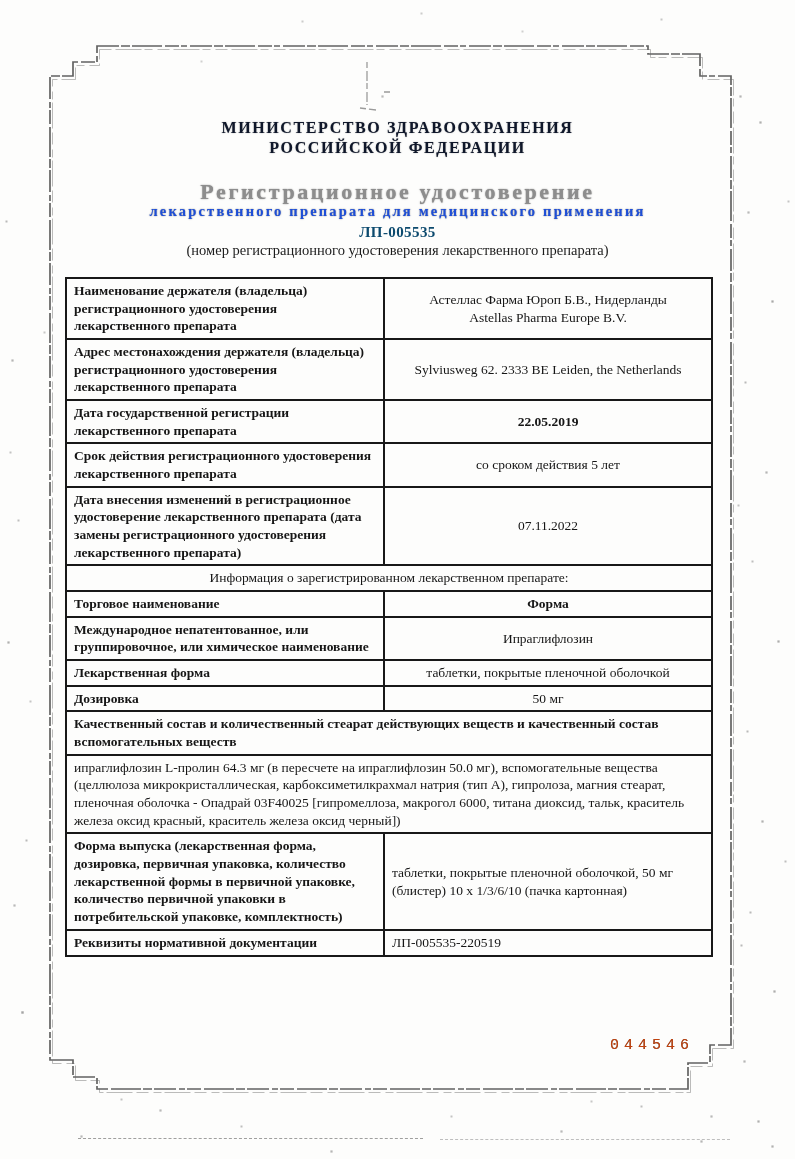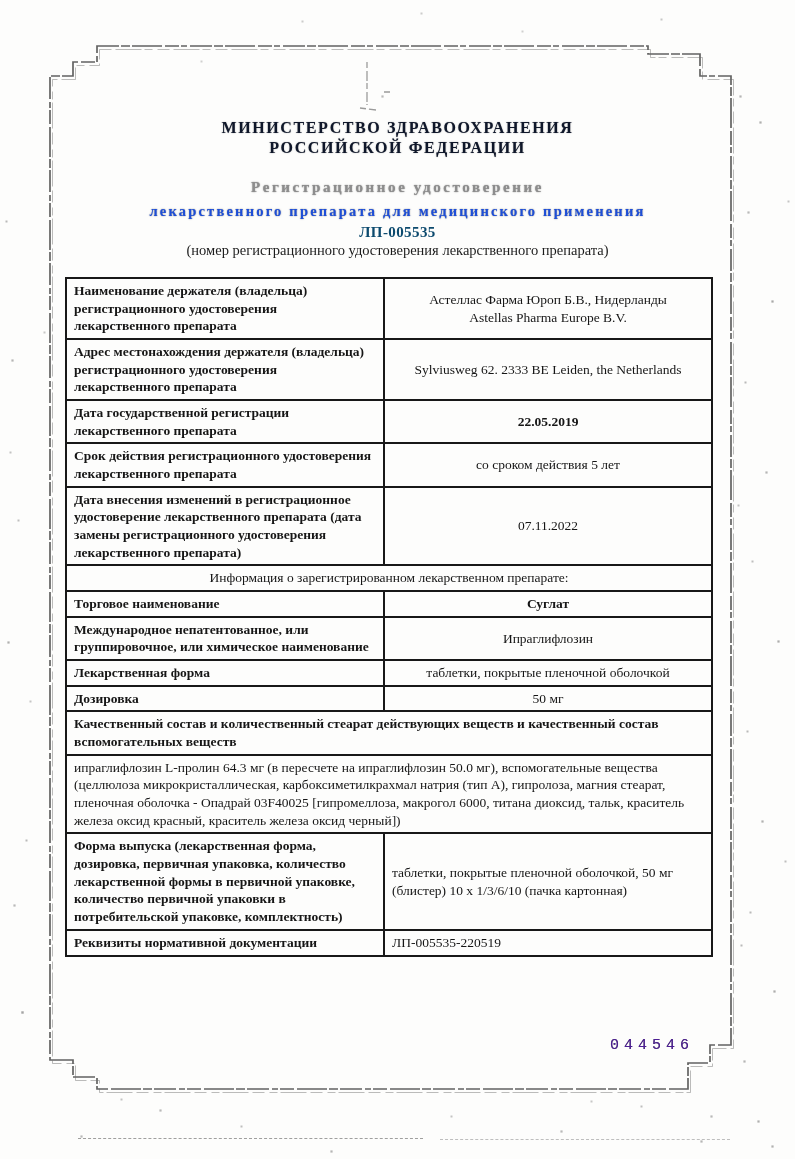--- a/index.html
+++ b/index.html
@@ -15,21 +15,21 @@
   .frame{position:absolute;left:0;top:0;}
 
   
   .hdr{position:absolute;left:0;width:795px;text-align:center;white-space:nowrap;}
   .ministry{
     top:119px;font-size:16px;font-weight:bold;letter-spacing:1.6px;
     color:#0f172a;text-shadow:0 0 1.2px rgba(140,140,140,.9);
   }
   .ministry2{top:139px;}
   .doc-title1{
-    top:179px;font-size:15px;font-weight:bold;letter-spacing:2.6px;
+    top:179px;font-size:22px;font-weight:bold;letter-spacing:2.6px;
     color:#8d8d8d;text-shadow:0 0 1.4px rgba(120,120,120,.95);
   }
   .doc-title2{
     top:203px;font-size:14.5px;font-weight:bold;letter-spacing:2.2px;
     color:#1d4ed8;text-shadow:0 0 1.5px rgba(120,120,120,.95);
   }
   .reg-num{top:224px;font-size:15px;font-weight:bold;color:#0c4a6e;letter-spacing:.4px;}
   .reg-cap{top:242px;font-size:14.5px;color:#1c1c1c;}
 
   
@@ -49,21 +49,21 @@
   td.val-left{text-align:left;vertical-align:top;}
   td.bold{font-weight:bold;}
   td.full-center{text-align:center;}
   td.full-bold{font-weight:bold;text-align:left;}
   td.full-text{text-align:left;padding:4px 9px;}
 
   
   .serial{
     position:absolute;left:610px;top:1037px;
     font-family:"Liberation Mono", monospace;
-    font-size:15px;letter-spacing:5px;color:#4c1d95;
+    font-size:15px;letter-spacing:5px;color:#c2410c;
     text-shadow:0 0 .6px rgba(60,60,60,.8);
   }
 
   
   .dot{
     position:absolute;left:0;top:0;width:1px;height:1px;background:transparent;
     box-shadow:
       12px 360px 0 .6px rgba(30,30,30,.32), 18px 520px 0 .5px rgba(30,30,30,.28),
       8px 642px 0 .6px rgba(30,30,30,.35), 30px 701px 0 .5px rgba(30,30,30,.25),
       14px 905px 0 .6px rgba(30,30,30,.3), 22px 1012px 0 .7px rgba(30,30,30,.4),
@@ -146,21 +146,21 @@
       </tr>
       <tr>
         <td class="lbl">Дата внесения изменений в регистрационное удостоверение лекарственного препарата (дата замены регистрационного удостоверения лекарственного препарата)</td>
         <td class="val">07.11.2022</td>
       </tr>
       <tr>
         <td class="full-center" colspan="2">Информация о зарегистрированном лекарственном препарате:</td>
       </tr>
       <tr>
         <td class="lbl">Торговое наименование</td>
-        <td class="val bold">Суглат</td>
+        <td class="val bold">Форма</td>
       </tr>
       <tr>
         <td class="lbl">Международное непатентованное, или группировочное, или химическое наименование</td>
         <td class="val">Ипраглифлозин</td>
       </tr>
       <tr>
         <td class="lbl">Лекарственная форма</td>
         <td class="val">таблетки, покрытые пленочной оболочкой</td>
       </tr>
       <tr>

